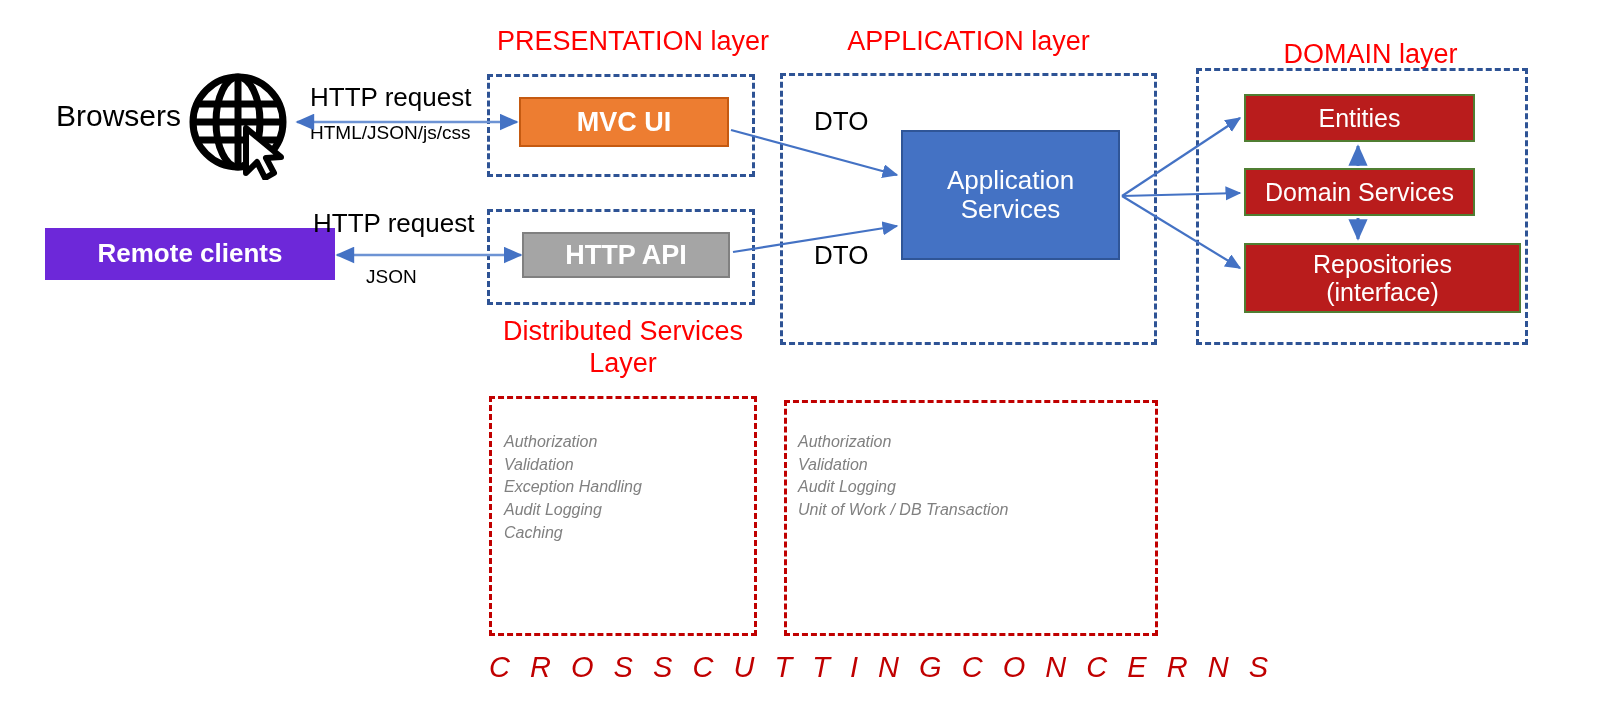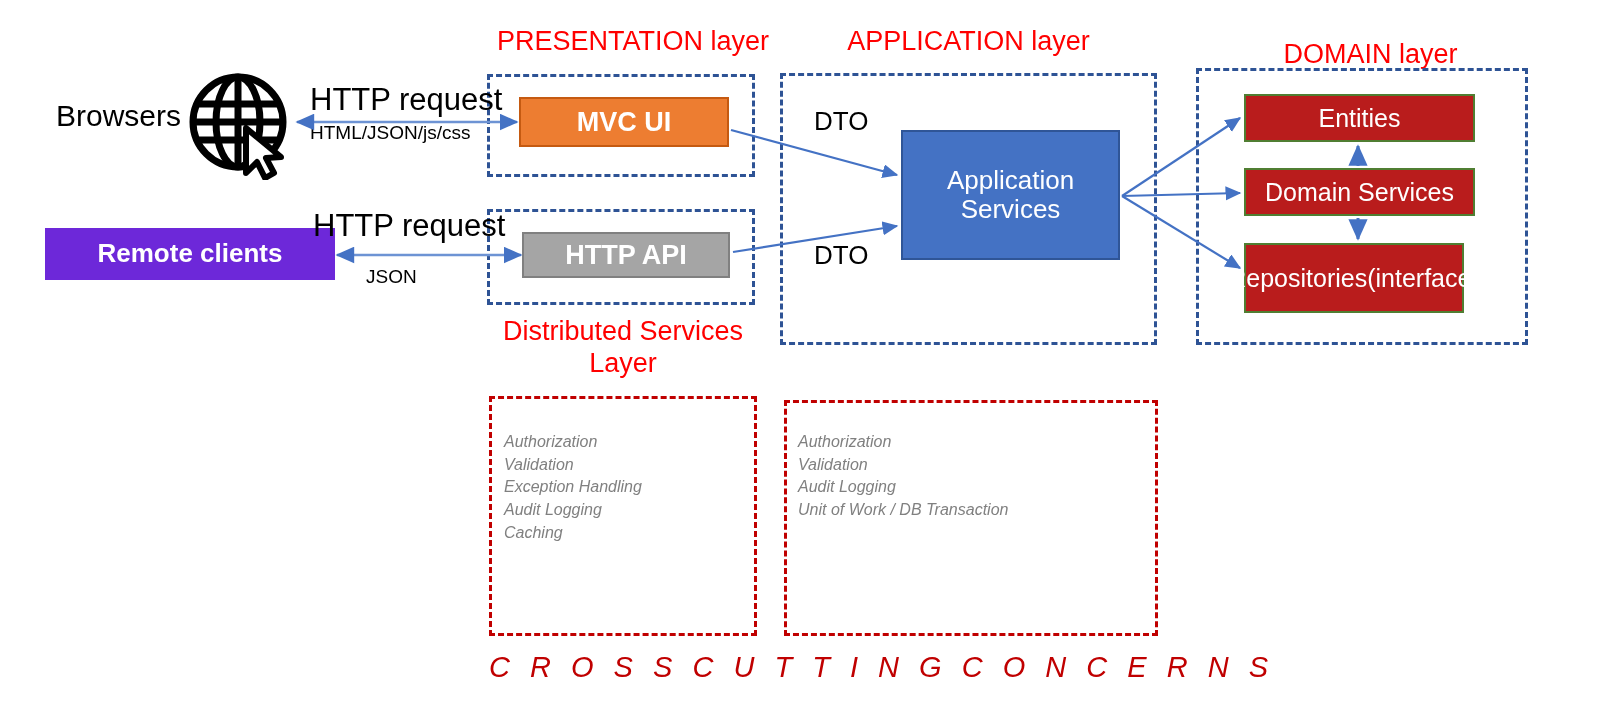--- a/index.html
+++ b/index.html
@@ -73,21 +73,21 @@
     font-size: 26px;
     font-weight: 700;
     color: #ffffff;
   }
 
   
   .lbl {
     color: #000000;
     white-space: nowrap;
   }
-  .lbl-big   { font-size: 31px; }
+  .lbl-big   { font-size: 26px; }
   .lbl-small { font-size: 19px; }
   .lbl-dto   { font-size: 26px; }
   .lbl-browsers { font-size: 30px; }
 
   
   .cc-box {
     border: 3px dashed #C00000;
     box-sizing: border-box;
   }
   .cc-list {
@@ -168,21 +168,21 @@
 
   <div class="abs node node-app" style="left:901px; top:130px; width:219px; height:130px; flex-direction:column;">
     <span>Application</span>
     <span>Services</span>
   </div>
 
   <div class="abs node node-green" style="left:1244px; top:94px; width:231px; height:48px;">Entities</div>
 
   <div class="abs node node-green" style="left:1244px; top:168px; width:231px; height:48px;">Domain Services</div>
 
-  <div class="abs node node-green" style="left:1244px; top:243px; width:220px; height:70px; flex-direction:row;">
+  <div class="abs node node-green" style="left:1244px; top:243px; width:277px; height:70px; flex-direction:column;">
     <span>Repositories</span>
     <span>(interface)</span>
   </div>
 
   <div class="abs cc-title" style="left:489px; top:315px; width:268px;">
     <div>Distributed Services</div>
     <div>Layer</div>
   </div>
 
   <div class="abs cc-box" style="left:489px; top:396px; width:268px; height:240px;"></div>

